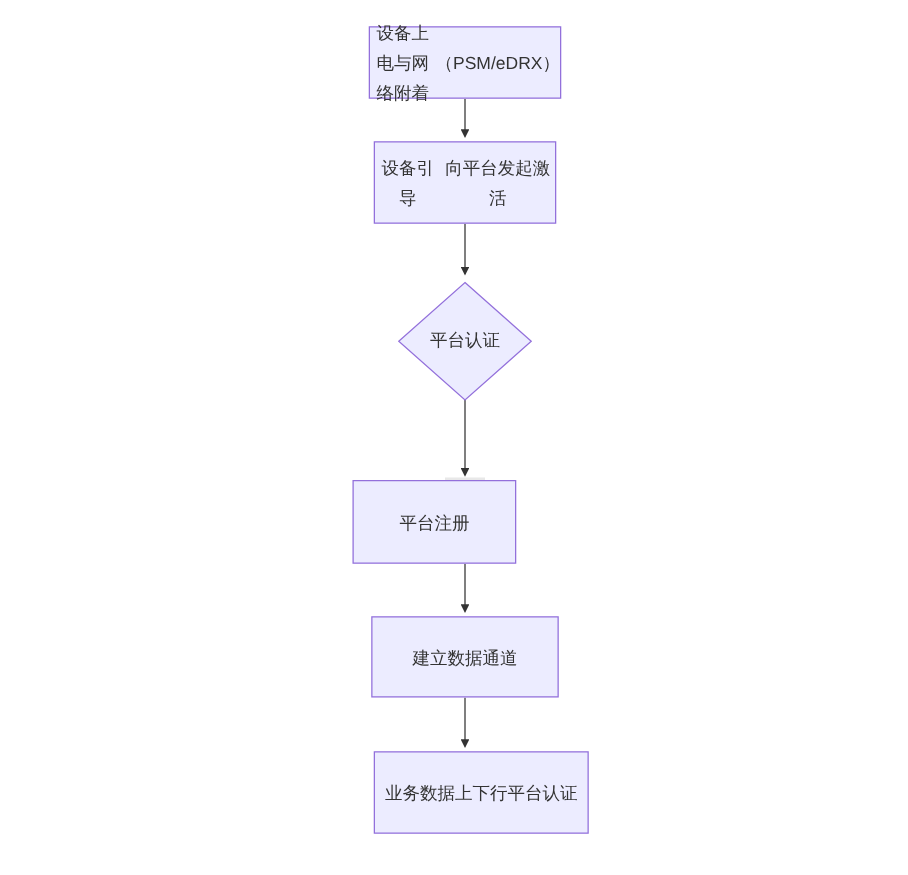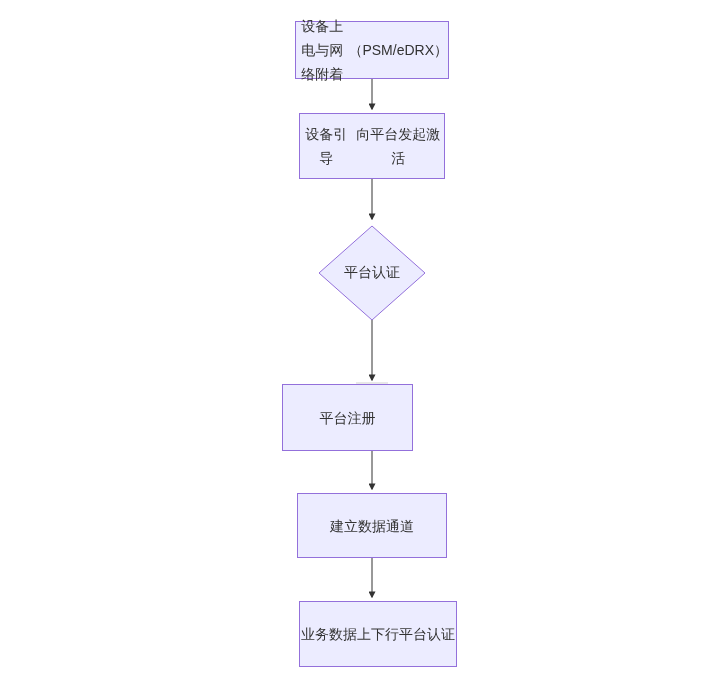--- a/index.html
+++ b/index.html
@@ -99,18 +99,18 @@
   <div class="edge-label">通过</div>
 
   <div class="node" style="left:282px; top:384px; width:131px; height:67px;">
     <span>平台注册</span>
   </div>
 
   <div class="node" style="left:297px; top:493px; width:150px; height:65px;">
     <span>建立数据通道</span>
   </div>
 
-  <div class="node" style="left:299px; top:601px; width:158px; height:66px;">
+  <div class="node" style="left:299px; top:601px; width:172px; height:66px;">
     <span>业务数据上下行</span>
     <span>平台认证</span>
   </div>
 
 </div>
 
 </body></html>

